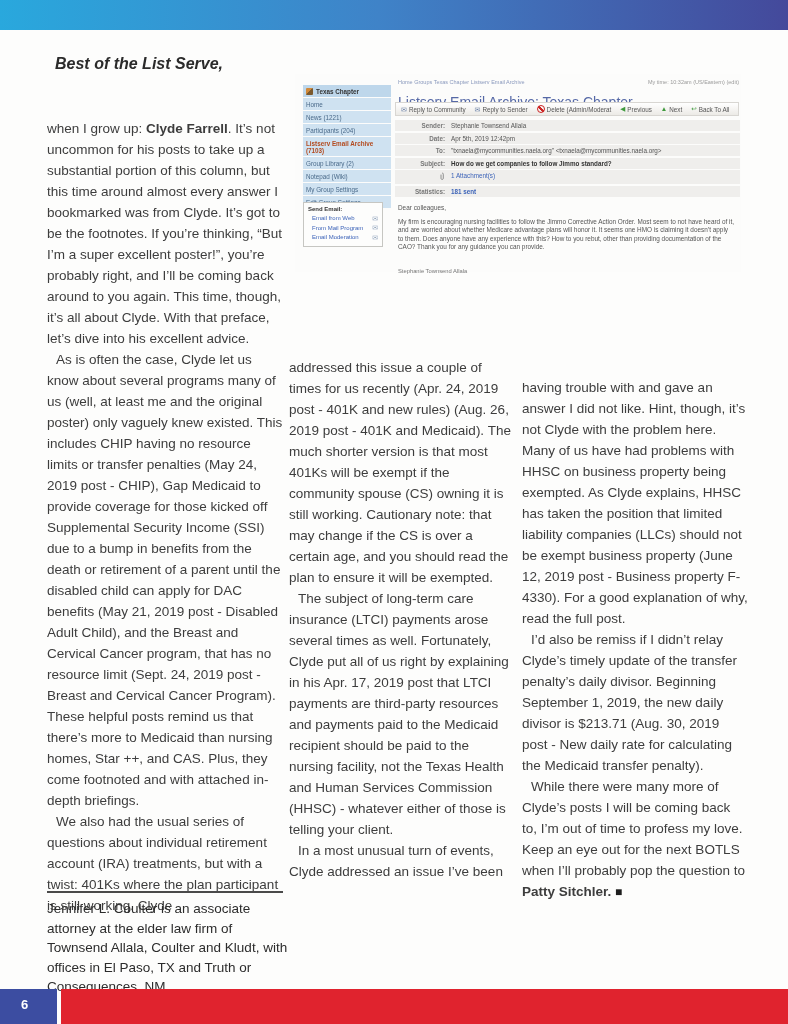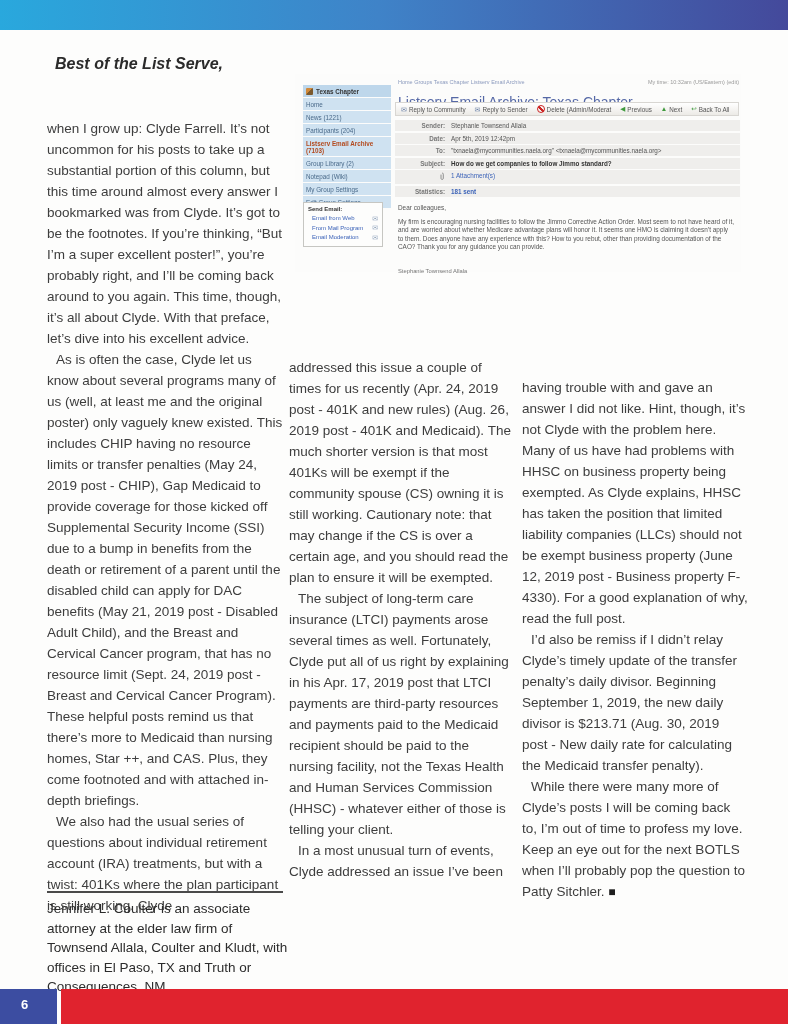--- a/index.html
+++ b/index.html
@@ -17,21 +17,21 @@
   .page-square span{position:absolute;left:21px;top:8px;color:#fff;font-weight:bold;font-size:13px;}
   
   .heading{position:absolute;left:55px;top:54px;width:250px;
     font-weight:bold;font-style:italic;font-size:16px;line-height:19px;color:#2b2b2b;}
   .col{position:absolute;font-size:13.5px;line-height:21px;color:#3d3d3d;text-align:left;}
   .col p{margin:0;}
   .col p.ind{text-indent:9px;}
   .col1{left:47px;top:118px;width:237px;}
   .col2{left:289px;top:357px;width:226px;}
   .col3{left:522px;top:357px;width:226px;margin-top:20px;}
-  .b{font-weight:normal;}
+  .b{font-weight:bold;}
   .endmark{font-size:12px;color:#1e1e1e;}
   .footer-rule{position:absolute;left:47px;top:891px;width:236px;height:2px;background:#4a4a4a;}
   .footer-bio{position:absolute;left:47px;top:899px;width:242px;
     font-weight:normal;font-size:13.5px;line-height:19.5px;color:#2c2c2c;}
   
   .shot{position:absolute;left:295px;top:74px;width:446px;height:198px;background:#fcfcfb;}
   .shot .breadcrumb{position:absolute;left:103px;top:5px;font-size:5.5px;color:#8a99bd;}
   .shot .mytime{position:absolute;right:2px;top:5px;font-size:5.5px;color:#9a9a9a;}
   .shot .title{position:absolute;left:103px;top:20px;font-size:14px;color:#5568a6;}
   .toolbar{position:absolute;left:100px;top:28px;width:344px;height:14px;

